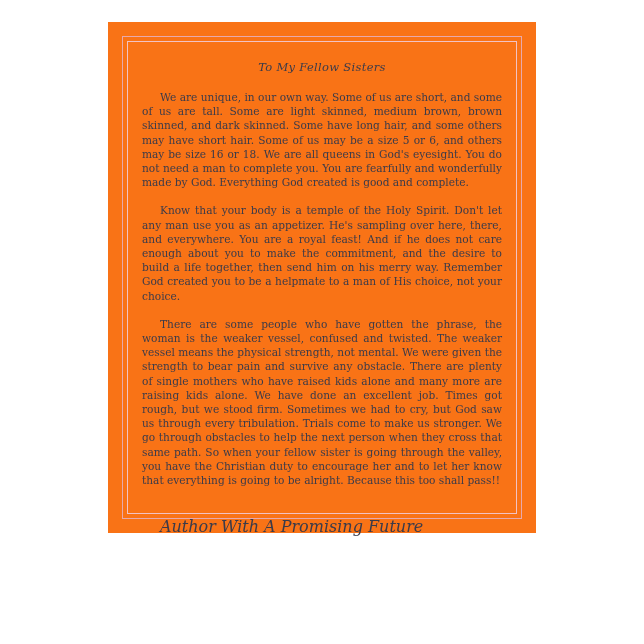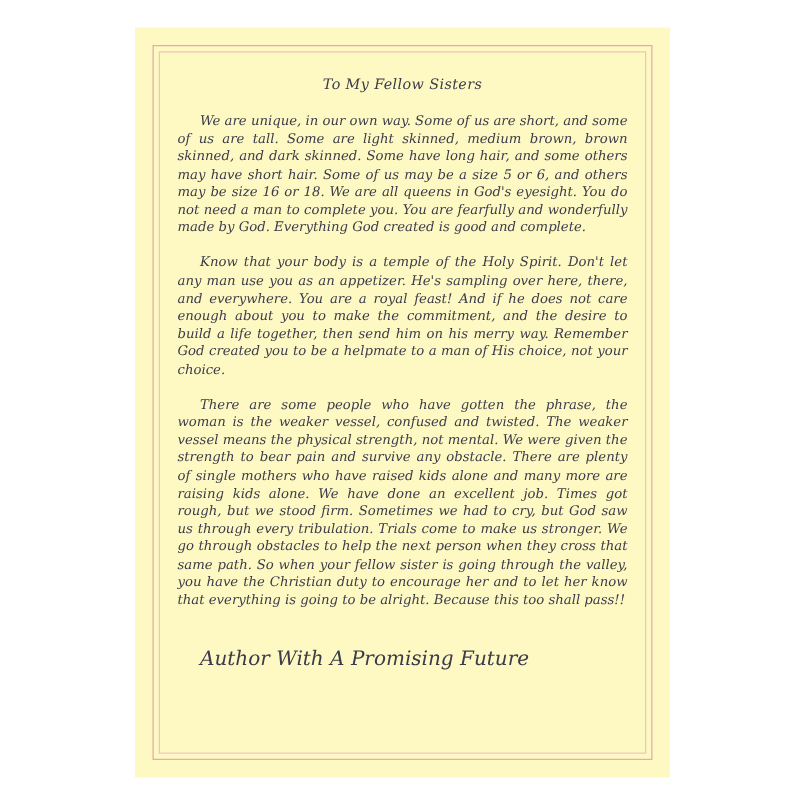--- a/index.html
+++ b/index.html
@@ -13,22 +13,22 @@
     height: 644px;
     background: #ffffff;
     overflow: hidden;
     font-family: "DejaVu Serif", serif;
   }
   .poster {
     position: absolute;
     left: 108px;
     top: 22px;
     width: 428px;
-    height: 600px;
-    background: #fef9c3;
+    height: 511px;
+    background: #f97316;
     box-sizing: border-box;
   }
   .poster-inner-border {
     position: absolute;
     left: 14px;
     top: 14px;
     right: 14px;
     bottom: 14px;
     border: 1px solid #e8a9ac;
     box-sizing: border-box;
@@ -54,21 +54,20 @@
     font-size: 11.5px;
     font-style: italic;
     color: #3b3b4a;
     letter-spacing: 0.3px;
     margin-bottom: 16px;
     font-family: "DejaVu Serif", serif;
   }
   .para {
     font-size: 10.6px;
     line-height: 14.2px;
-    font-style: italic;
     color: #3b3b4a;
     text-align: justify;
     text-indent: 18px;
     margin: 0 0 14px 0;
     font-family: "DejaVu Serif", serif;
   }
   .signature {
     margin-top: 30px;
     font-size: 16px;
     font-style: italic;

